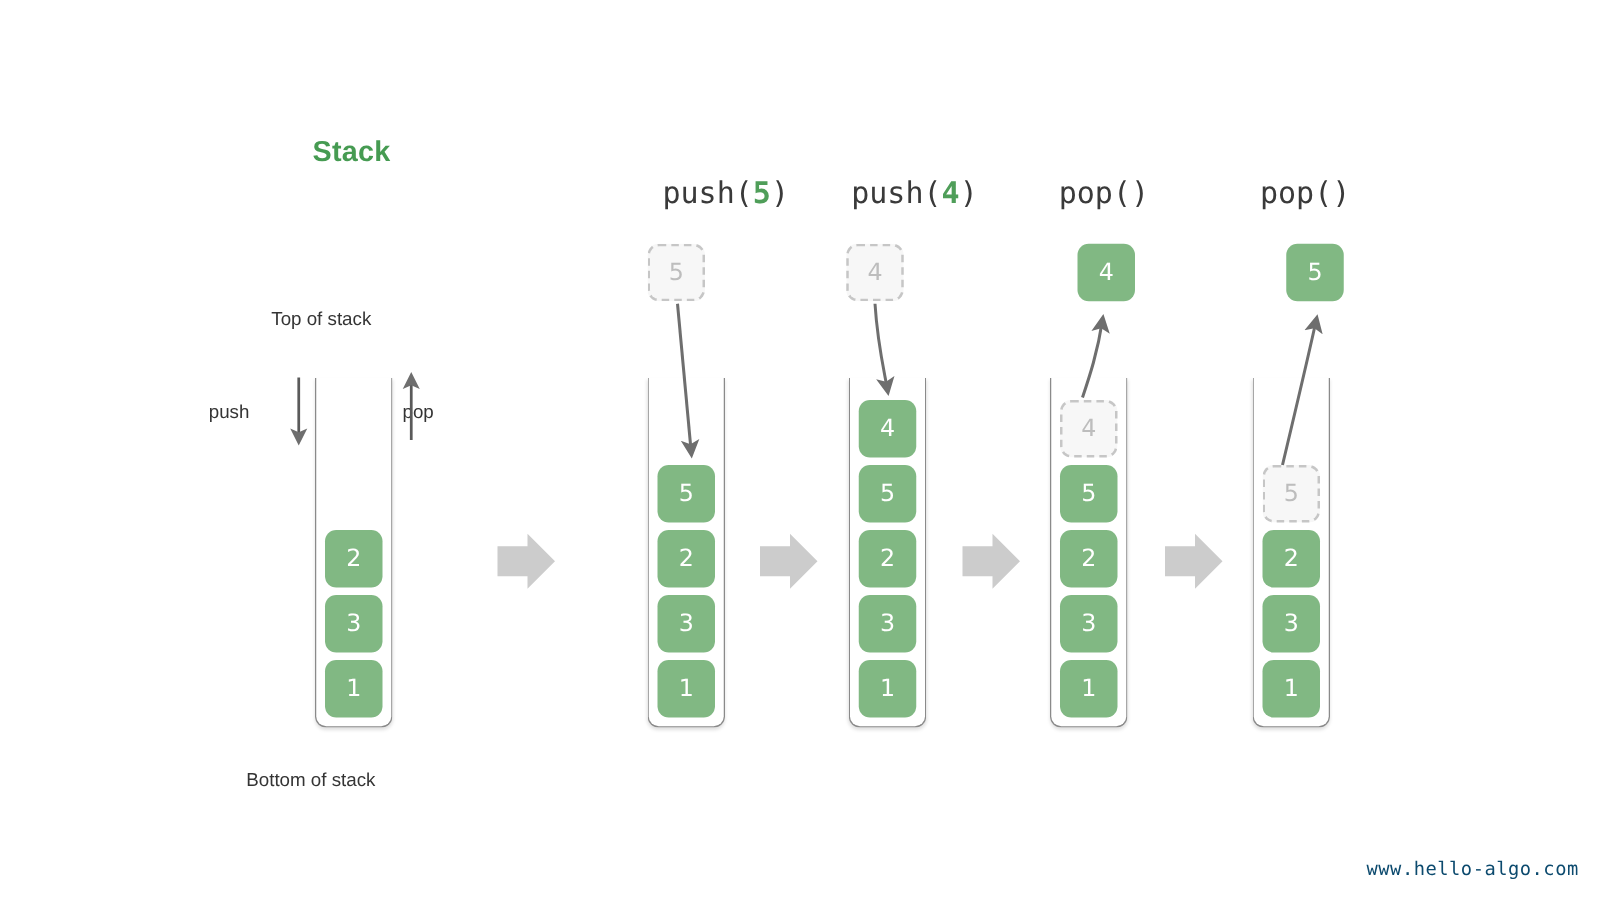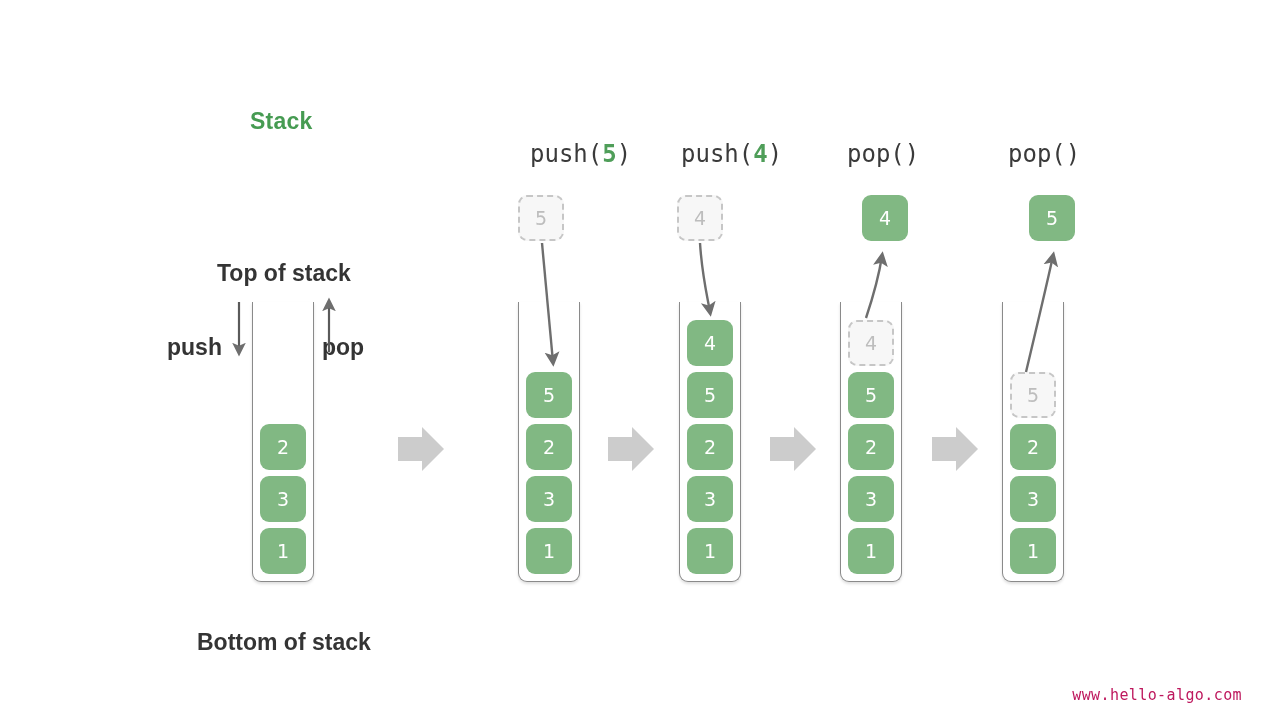--- a/index.html
+++ b/index.html
@@ -31,25 +31,24 @@
     font-size: 23px;
     font-weight: bold;
     color: #469b52;
     letter-spacing: 0.2px;
     white-space: nowrap;
   }
 
   
   .label-bold {
     position: absolute;
-    font-size: 23px;
-    font-weight: bold;
+    font-size: 15px;
+    font-weight: normal;
     color: #343434;
     white-space: nowrap;
-    margin-top: 13px;
   }
   .top-label   { left: 217px; top: 247px; }
   .bottom-label{ left: 197px; top: 616px; text-align: center; }
   .push-label  { left: 167px; top: 321px; }
   .pop-label   { left: 322px; top: 321px; }
 
   
   .op-caption {
     position: absolute;
     top: 140px;
@@ -97,25 +96,25 @@
     border: 2px dashed #c6c6c6;
     color: #bdbdbd;
   }
   .cell.floating {
     
   }
 
   
   .watermark {
     position: absolute;
-    right: 38px;
+    right: 17px;
     bottom: 16px;
     font-family: "DejaVu Sans Mono", "Liberation Mono", monospace;
     font-size: 15px;
-    color: #be185d;
+    color: #0c4a6e;
     letter-spacing: 0.4px;
     white-space: nowrap;
   }
 
   svg.overlay {
     position: absolute;
     left: 0; top: 0;
     width: 1280px;
     height: 720px;
     pointer-events: none;

